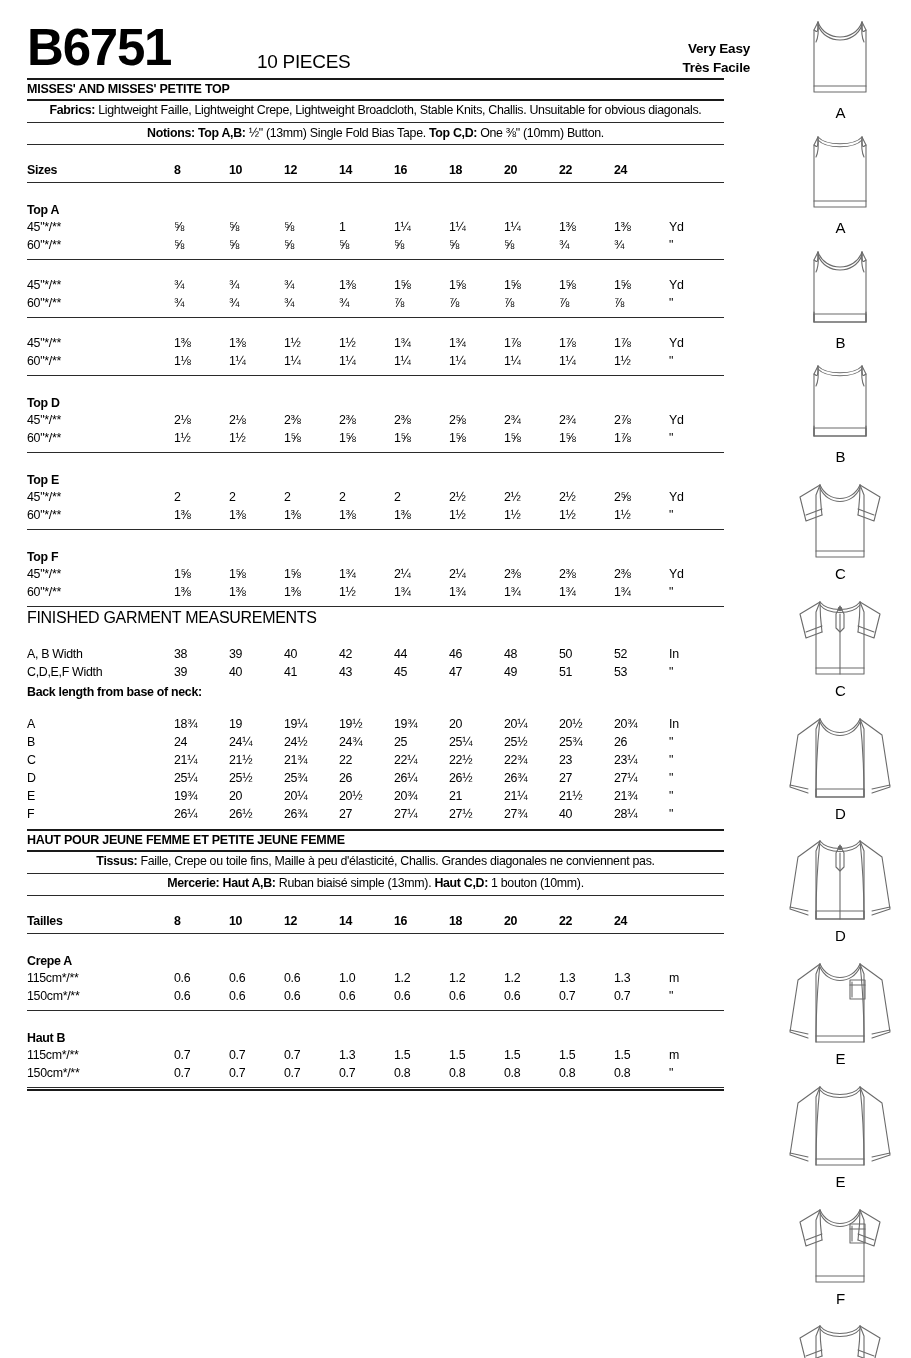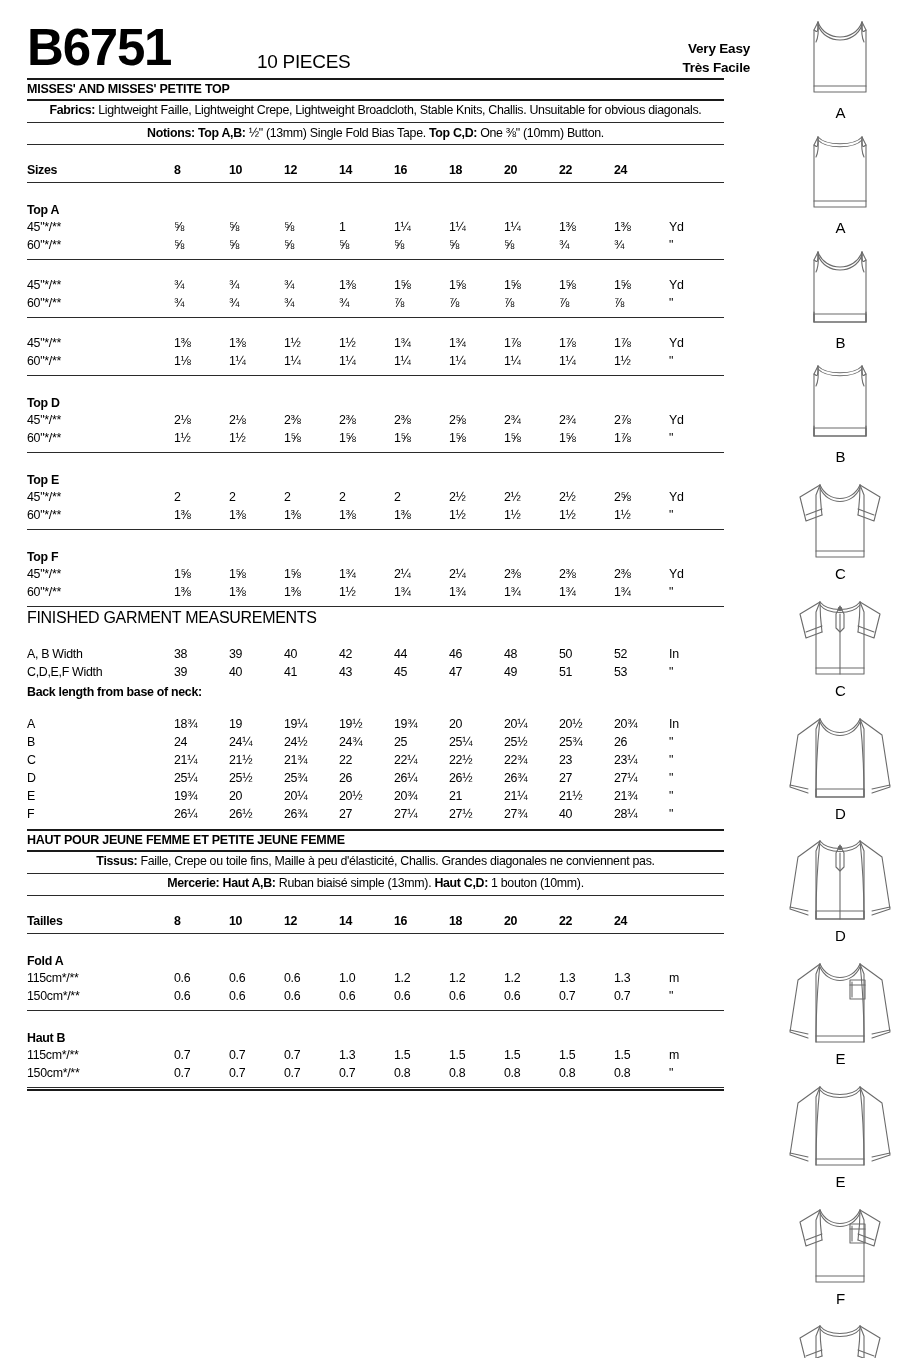--- a/index.html
+++ b/index.html
@@ -685,21 +685,21 @@
             <col class="c-size">
             <col class="c-size">
             <col class="c-size">
             <col class="c-size">
             <col class="c-size">
             <col class="c-size">
             <col class="c-unit">
           </colgroup>
           <tbody>
             <tr class="grp">
-              <td class="lbl" colspan="11">Fold A</td>
+              <td class="lbl" colspan="11">Crepe A</td>
             </tr>
             <tr>
               <td class="sublbl">115cm*/**</td>
               <td class="num frac">0.6</td>
               <td class="num frac">0.6</td>
               <td class="num frac">0.6</td>
               <td class="num frac">1.0</td>
               <td class="num frac">1.2</td>
               <td class="num frac">1.2</td>
               <td class="num frac">1.2</td>

